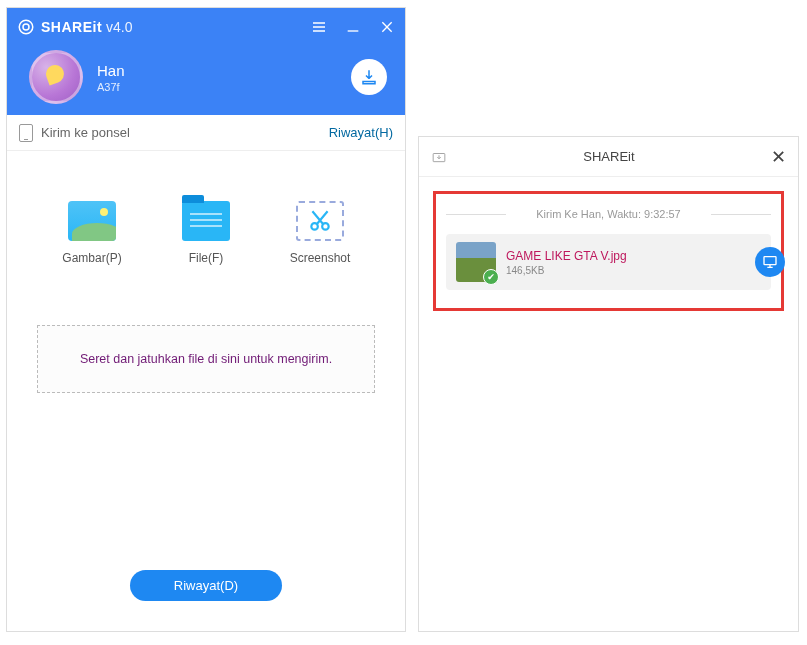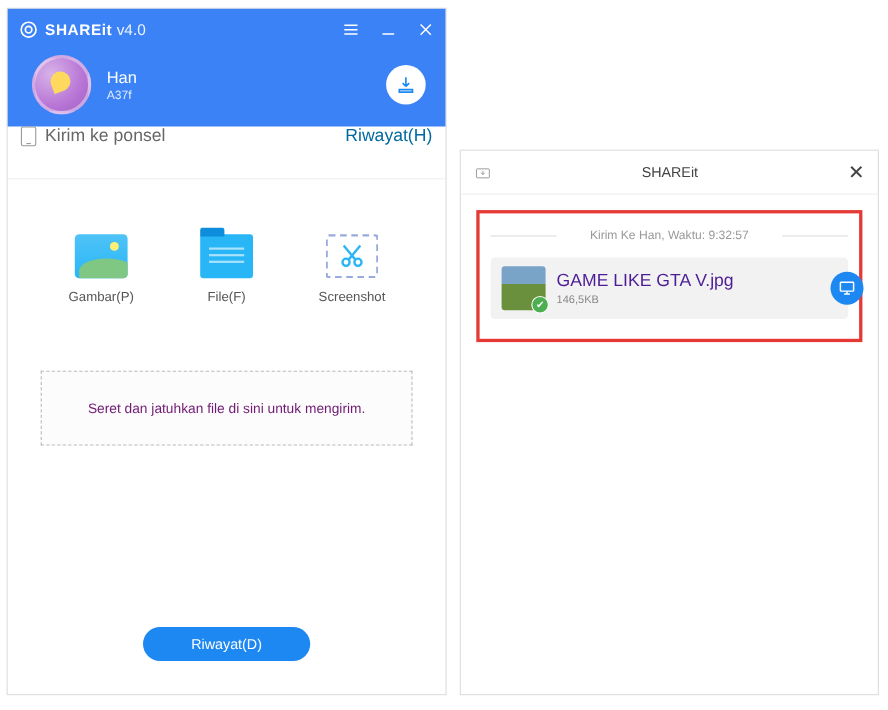--- a/index.html
+++ b/index.html
@@ -13,21 +13,21 @@
   .title-controls { margin-left: auto; display: flex; gap: 18px; align-items: center; }
   .title-controls svg, .title-controls .ctl { width: 16px; height: 16px; cursor: pointer; }
   .profile-row { display: flex; align-items: center; padding: 10px 18px 0 22px; }
   .avatar { width: 54px; height: 54px; border-radius: 50%; background: radial-gradient(circle at 30% 30%, #d8b3e8 0%, #b876d6 60%, #9f5fc5 100%); border: 3px solid rgba(255,255,255,0.4); position: relative; }
   .avatar::after { content:""; position:absolute; left:14px; top:12px; width:18px; height:18px; background:#ffd95e; border-radius:50% 50% 50% 0; transform:rotate(-20deg); }
   .profile-text { margin-left: 14px; }
   .profile-name { font-size: 15px; }
   .profile-code { font-size: 11px; opacity: 0.85; margin-top: 2px; }
   .dl-btn { margin-left: auto; width: 36px; height: 36px; background: #fff; border-radius: 50%; display:flex; align-items:center; justify-content:center; cursor:pointer; }
   .dl-btn svg { width: 18px; height: 18px; }
-  .sub-bar { height: 48px; border-bottom: 1px solid #eee; display:flex; align-items:flex-start; padding: 0 12px; font-size: 16px; color:#666; }
+  .sub-bar { height: 36px; border-bottom: 1px solid #eee; display:flex; align-items:center; padding: 0 12px; font-size: 13px; color:#666; }
   .sub-bar .phone-ic { width:14px; height:18px; border:1.5px solid #999; border-radius:2px; margin-right:8px; position:relative; }
   .sub-bar .phone-ic::after { content:""; position:absolute; bottom:1px; left:50%; transform:translateX(-50%); width:4px; height:1px; background:#999; }
   .history-link { margin-left:auto; color:#0369a1; cursor:pointer; }
   .center-area { flex:1; padding: 50px 30px 0 30px; display:flex; flex-direction:column; align-items:center; }
   .icon-row { display:flex; justify-content:space-between; width:100%; padding: 0 10px; }
   .icon-cell { display:flex; flex-direction:column; align-items:center; gap:10px; cursor:pointer; width:90px; }
   .icon-box { width:48px; height:40px; position:relative; }
   .img-ic { background:linear-gradient(#4fc3f7,#29b6f6); border-radius:4px; position:relative; overflow:hidden; }
   .img-ic::before { content:""; position:absolute; top:7px; right:8px; width:8px; height:8px; background:#fff176; border-radius:50%; }
   .img-ic::after { content:""; position:absolute; bottom:-4px; left:4px; width:50px; height:22px; background:#81c784; border-radius:50% 50% 0 0; }
@@ -48,21 +48,21 @@
   .hist-body { padding:14px; }
   .red-box { border:3px solid #e53935; padding:14px 10px 18px 10px; }
   .sess-label { text-align:center; font-size:11px; color:#999; position:relative; margin-bottom:14px; }
   .sess-label::before, .sess-label::after { content:""; position:absolute; top:50%; width:60px; height:1px; background:#ddd; }
   .sess-label::before { left:0; }
   .sess-label::after { right:0; }
   .file-entry { background:#f2f2f2; border-radius:4px; padding:8px 10px; display:flex; align-items:center; gap:10px; position:relative; }
   .thumb { width:40px; height:40px; background:linear-gradient(#7aa3c8 40%,#6a8f3d 40%); border-radius:3px; position:relative; }
   .thumb::after { content:"✔"; position:absolute; right:-3px; bottom:-3px; width:14px; height:14px; background:#4caf50; color:#fff; font-size:9px; border-radius:50%; display:flex; align-items:center; justify-content:center; border:1.5px solid #fff; }
   .file-info { display:flex; flex-direction:column; }
-  .file-name { font-size:16px; color:#4c1d95; }
+  .file-name { font-size:12px; color:#be185d; }
   .file-size { font-size:10px; color:#888; margin-top:2px; }
   .device-badge { position:absolute; right:-14px; top:50%; transform:translateY(-50%); width:30px; height:30px; border-radius:50%; background:#1e88f2; display:flex; align-items:center; justify-content:center; }
   .device-badge svg { width:16px; height:16px; }
 </style>
 </head>
 <body>
 
 <div class="main-window">
   <div class="header-blue">
     <div class="title-row">

